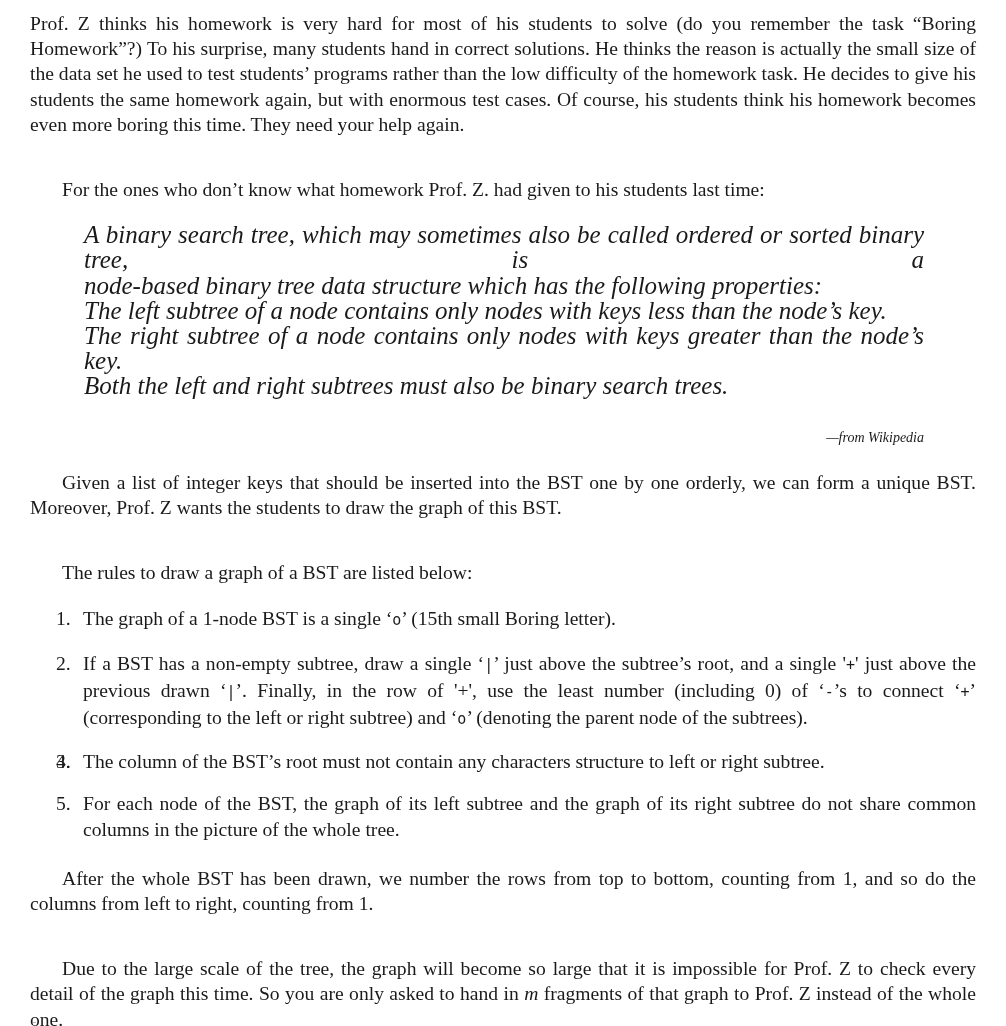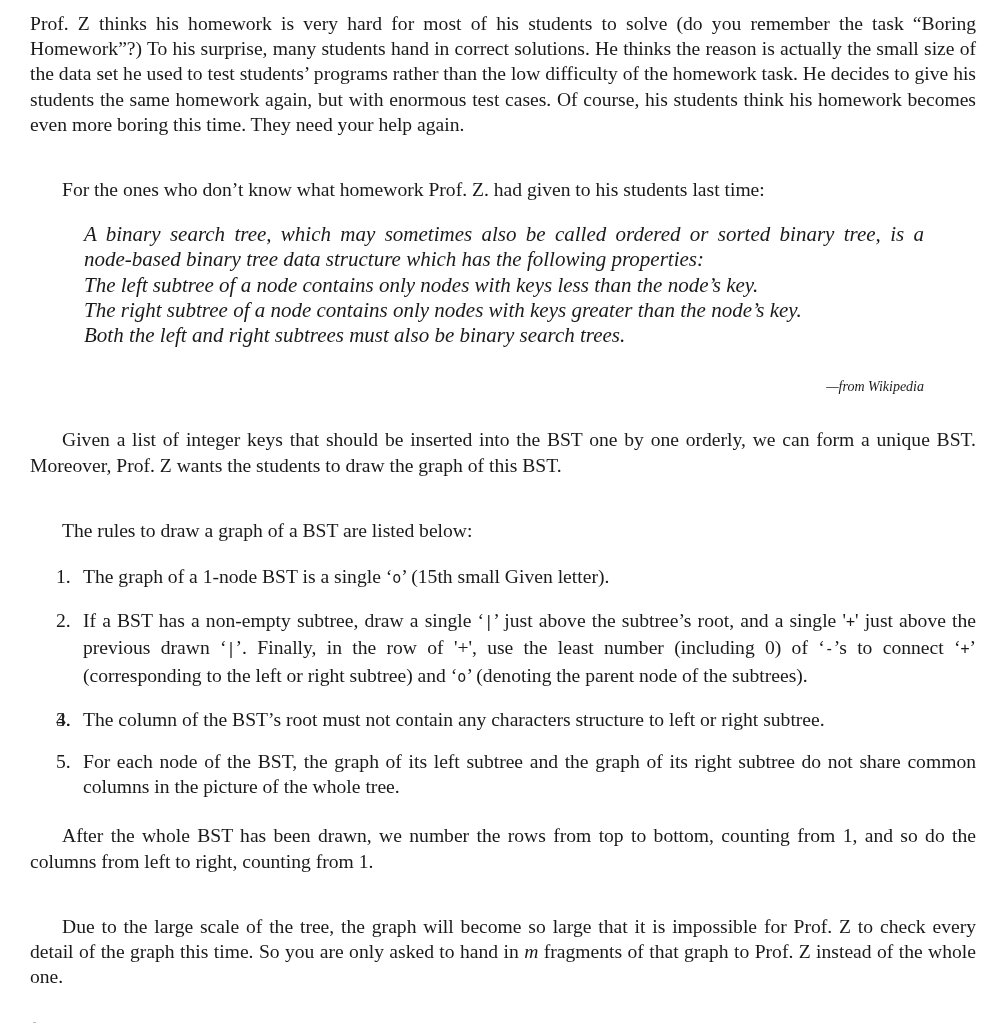--- a/index.html
+++ b/index.html
@@ -13,30 +13,30 @@
     font-family: "Liberation Serif", "DejaVu Serif", serif;
     font-size: 19.6px; line-height: 25.2px; text-align: justify;
     margin: 0;
   }
   .p.first { margin-top: -5px; }
   .indent { text-indent: 32px; margin-top: 40px; }
   .last-line-left { text-align-last: left; }
   .quote {
     margin: 20px 52px 0 54px;
     font-family: "Liberation Serif", "DejaVu Serif", serif;
-    font-style: italic; font-size: 21px; line-height: 25.2px;
+    font-style: italic; font-size: 25px; line-height: 25.2px;
   }
   .quote .qline { display: block; text-align: justify; text-align-last: left; }
   .quote .qline.full { text-align-last: justify; }
   .attrib {
     margin: 26px 52px 0 0; text-align: right;
     font-family: "Liberation Serif", "DejaVu Serif", serif;
     font-style: italic; font-size: 14px; line-height: 25.2px;
   }
-  .gap-after-quote { margin-top: 28px; }
+  .gap-after-quote { margin-top: 20px; }
   .rules { list-style: none; margin: 21px 0 0 0; padding: 0; }
   .rule {
     position: relative; padding-left: 53px; margin-bottom: 17px;
     font-family: "Liberation Serif", "DejaVu Serif", serif;
     font-size: 19.6px; line-height: 25.2px; text-align: justify; text-align-last: left;
   }
   .rule .num { position: absolute; left: 26px; top: 0; }
   .tt { font-family: "DejaVu Sans Mono", "Liberation Mono", monospace; font-size: 15px; }
   .after-rules { margin-top: 24px; }
   .math { font-style: italic; }
@@ -58,21 +58,21 @@
     <span class="qline">Both the left and right subtrees must also be binary search trees.</span>
   </div>
   <div class="attrib">—from Wikipedia</div>
 
   <p class="p indent last-line-left gap-after-quote">Given a list of integer keys that should be inserted into the BST one by one orderly, we can form a unique BST. Moreover, Prof. Z wants the students to draw the graph of this BST.</p>
   <p class="p indent last-line-left">The rules to draw a graph of a BST are listed below:</p>
 
   <ol class="rules">
     <li class="rule">
       <span class="num">1.</span>
-      <span>The graph of a 1-node BST is a single ‘</span><span class="tt">o</span><span>’ (15th small Given letter).</span>
+      <span>The graph of a 1-node BST is a single ‘</span><span class="tt">o</span><span>’ (15th small Boring letter).</span>
     </li>
     <li class="rule">
       <span class="num">2.</span>
       <span>If a BST has a non-empty subtree, draw a single ‘</span><span class="tt">|</span><span>’ just above the subtree’s root, and a single '</span><span class="tt">+</span><span>' just above the previous drawn ‘</span><span class="tt">|</span><span>’. Finally, in the row of '+', use the least number (including 0) of ‘</span><span class="tt">-</span><span>’s to connect ‘</span><span class="tt">+</span><span>’ (corresponding to the left or right subtree) and ‘</span><span class="tt">o</span><span>’ (denoting the parent node of the subtrees).</span>
     </li>
     <li class="rule">
       <span class="num">3.</span>
     </li>
     <li class="rule">
       <span class="num">4.</span>

